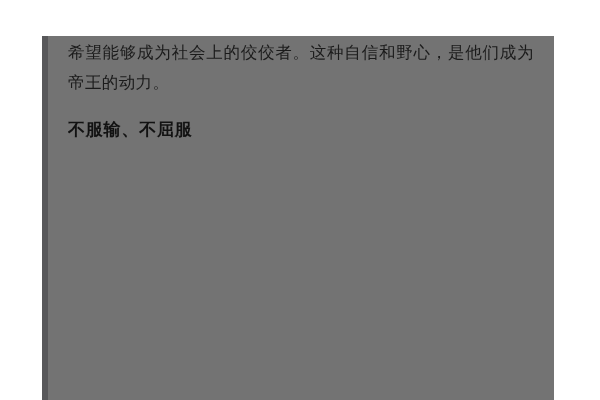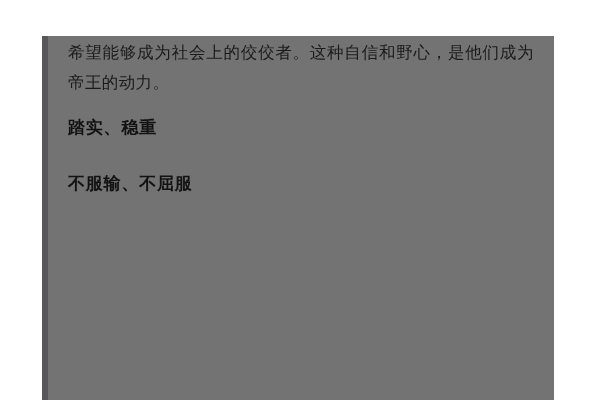--- a/index.html
+++ b/index.html
@@ -85,21 +85,20 @@
 
 <div class="page">
 
   <div class="gutter-left"></div>
   <div class="rail rail-left"></div>
 
   <div class="content">
 
     <p class="para first">希望能够成为社会上的佼佼者。这种自信和野心，是他们成为帝王的动力。</p>
 
-    <h3 class="heading">踏实、稳重</h3>
 
 
 
     <div class="spacer-sm"></div>
 
 
     <h3 class="heading tight">不服输、不屈服</h3>
 
   </div>
 

